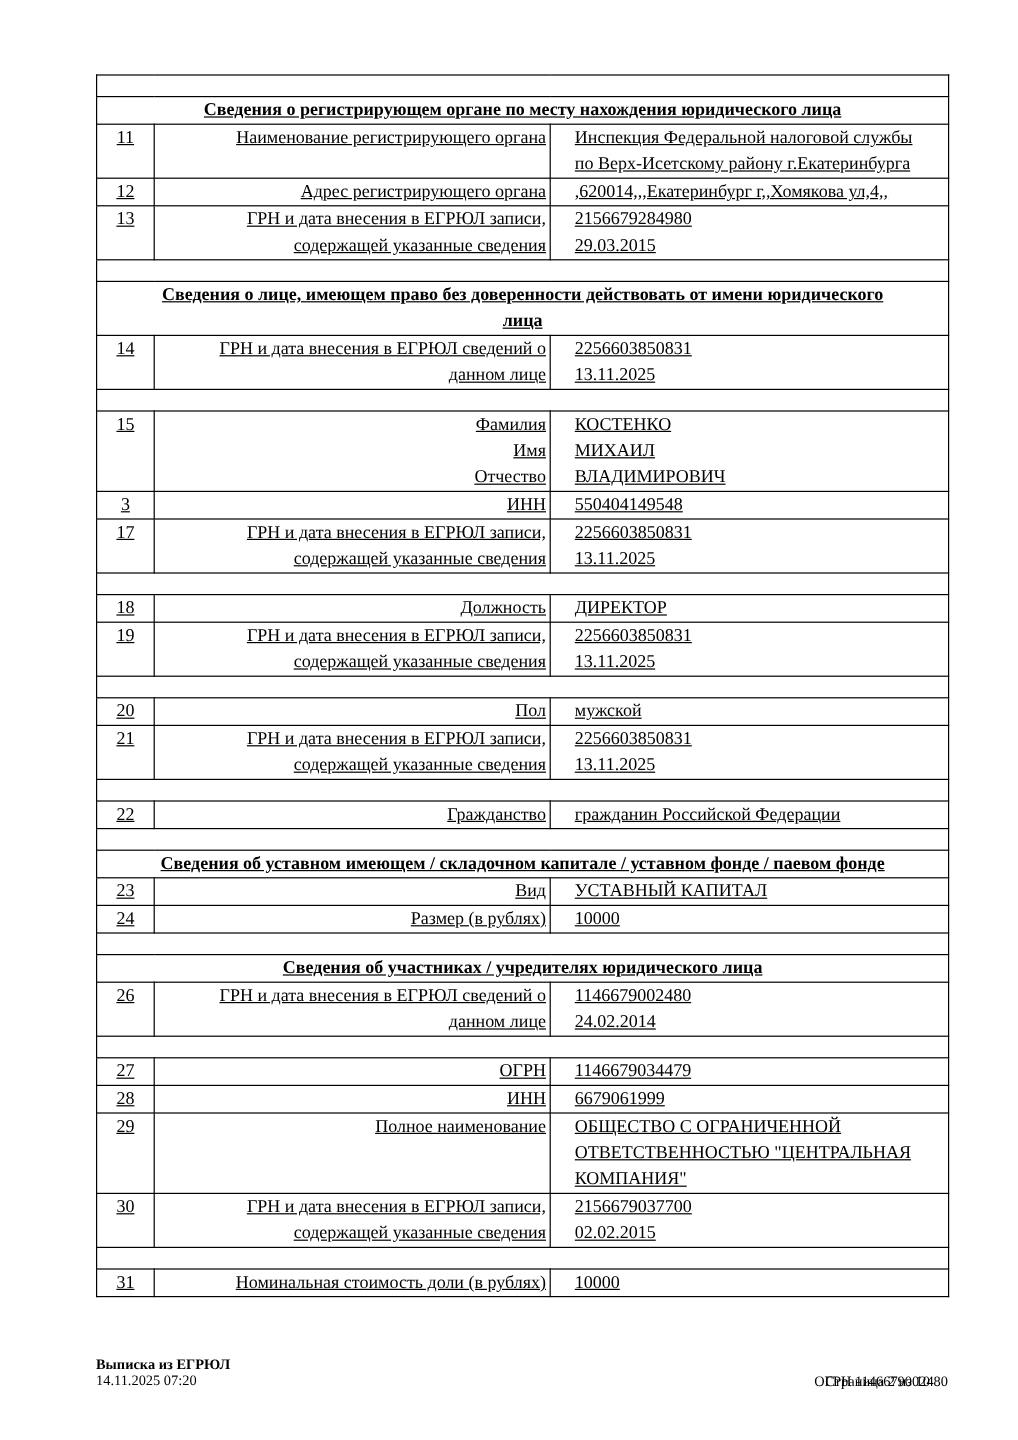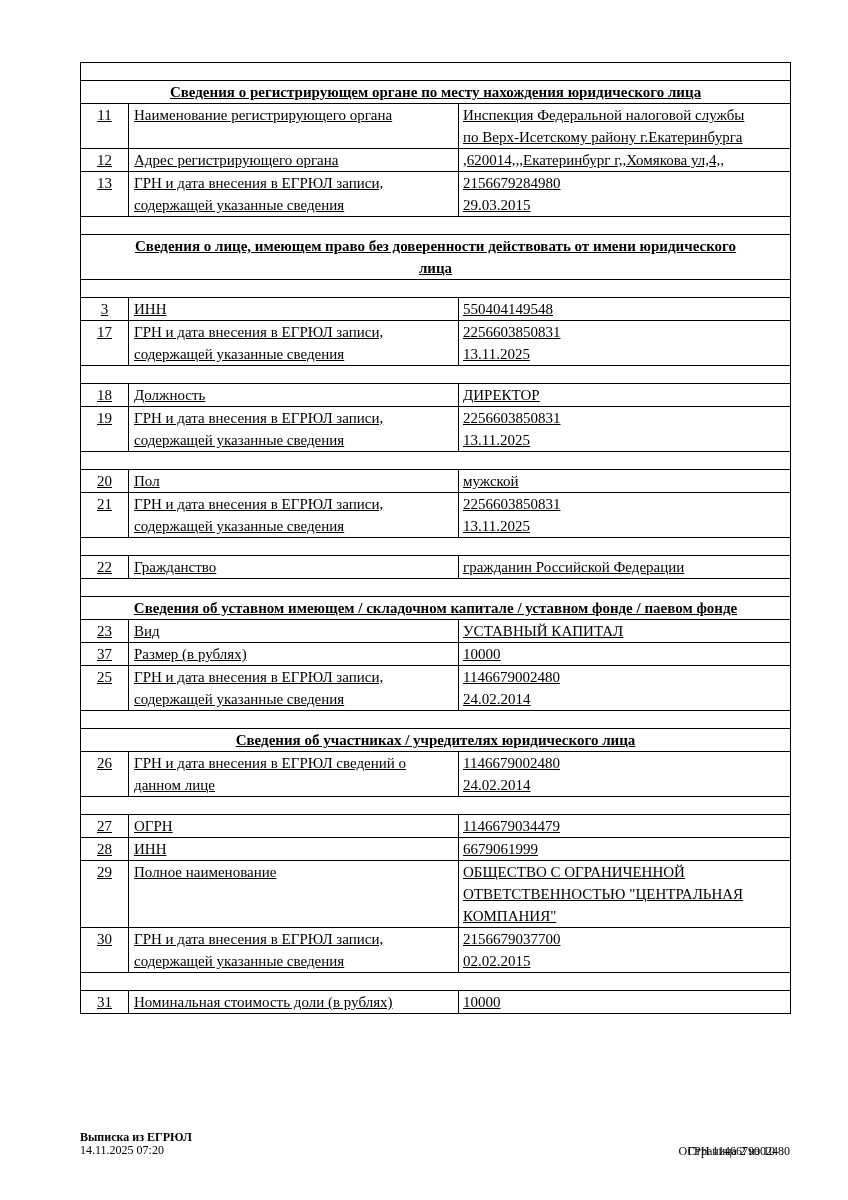--- a/index.html
+++ b/index.html
@@ -23,22 +23,22 @@
     line-height: 22px;
     text-decoration: underline;
   }
   .doc-table td {
     border: 1px solid #000;
     vertical-align: top;
     white-space: pre-line;
     overflow: hidden;
   }
   .num-cell { text-align: center; }
-  .label-cell { padding: 0 3px 0 5px; }
-  .value-cell { padding: 0 3px 0 4px; }
+  .label-cell { padding: 0 3px 0 5px; text-align: right; }
+  .value-cell { padding: 0 3px 0 20px; }
   .section-cell {
     font-weight: bold;
     text-align: center;
     padding: 0 4px;
   }
   .spacer-cell { height: 18px; }
 
   .footer {
     position: absolute;
     left: 80px; top: 1131px;
@@ -91,21 +91,37 @@
 29.03.2015</td>
         </tr>
         <tr>
           <td colspan="3" class="spacer-cell"></td>
         </tr>
         <tr>
           <td colspan="3" class="section-cell">Сведения о лице, имеющем право без доверенности действовать от имени юридического
 лица</td>
         </tr>
         <tr>
-          <td colspan="3" class="spacer-cell"></td>
+          <td class="num-cell">14</td>
+          <td class="label-cell">ГРН и дата внесения в ЕГРЮЛ сведений о
+данном лице</td>
+          <td class="value-cell">2256603850831
+13.11.2025</td>
+        </tr>
+        <tr>
+          <td colspan="3" class="spacer-cell"></td>
+        </tr>
+        <tr>
+          <td class="num-cell">15</td>
+          <td class="label-cell">Фамилия
+Имя
+Отчество</td>
+          <td class="value-cell">КОСТЕНКО
+МИХАИЛ
+ВЛАДИМИРОВИЧ</td>
         </tr>
         <tr>
           <td class="num-cell">3</td>
           <td class="label-cell">ИНН</td>
           <td class="value-cell">550404149548</td>
         </tr>
         <tr>
           <td class="num-cell">17</td>
           <td class="label-cell">ГРН и дата внесения в ЕГРЮЛ записи,
 содержащей указанные сведения</td>
@@ -155,30 +171,23 @@
         </tr>
         <tr>
           <td colspan="3" class="section-cell">Сведения об уставном имеющем / складочном капитале / уставном фонде / паевом фонде</td>
         </tr>
         <tr>
           <td class="num-cell">23</td>
           <td class="label-cell">Вид</td>
           <td class="value-cell">УСТАВНЫЙ КАПИТАЛ</td>
         </tr>
         <tr>
-          <td class="num-cell">37</td>
+          <td class="num-cell">24</td>
           <td class="label-cell">Размер (в рублях)</td>
           <td class="value-cell">10000</td>
-        </tr>
-        <tr>
-          <td class="num-cell">25</td>
-          <td class="label-cell">ГРН и дата внесения в ЕГРЮЛ записи,
-содержащей указанные сведения</td>
-          <td class="value-cell">1146679002480
-24.02.2014</td>
         </tr>
         <tr>
           <td colspan="3" class="spacer-cell"></td>
         </tr>
         <tr>
           <td colspan="3" class="section-cell">Сведения об участниках / учредителях юридического лица</td>
         </tr>
         <tr>
           <td class="num-cell">26</td>
           <td class="label-cell">ГРН и дата внесения в ЕГРЮЛ сведений о

